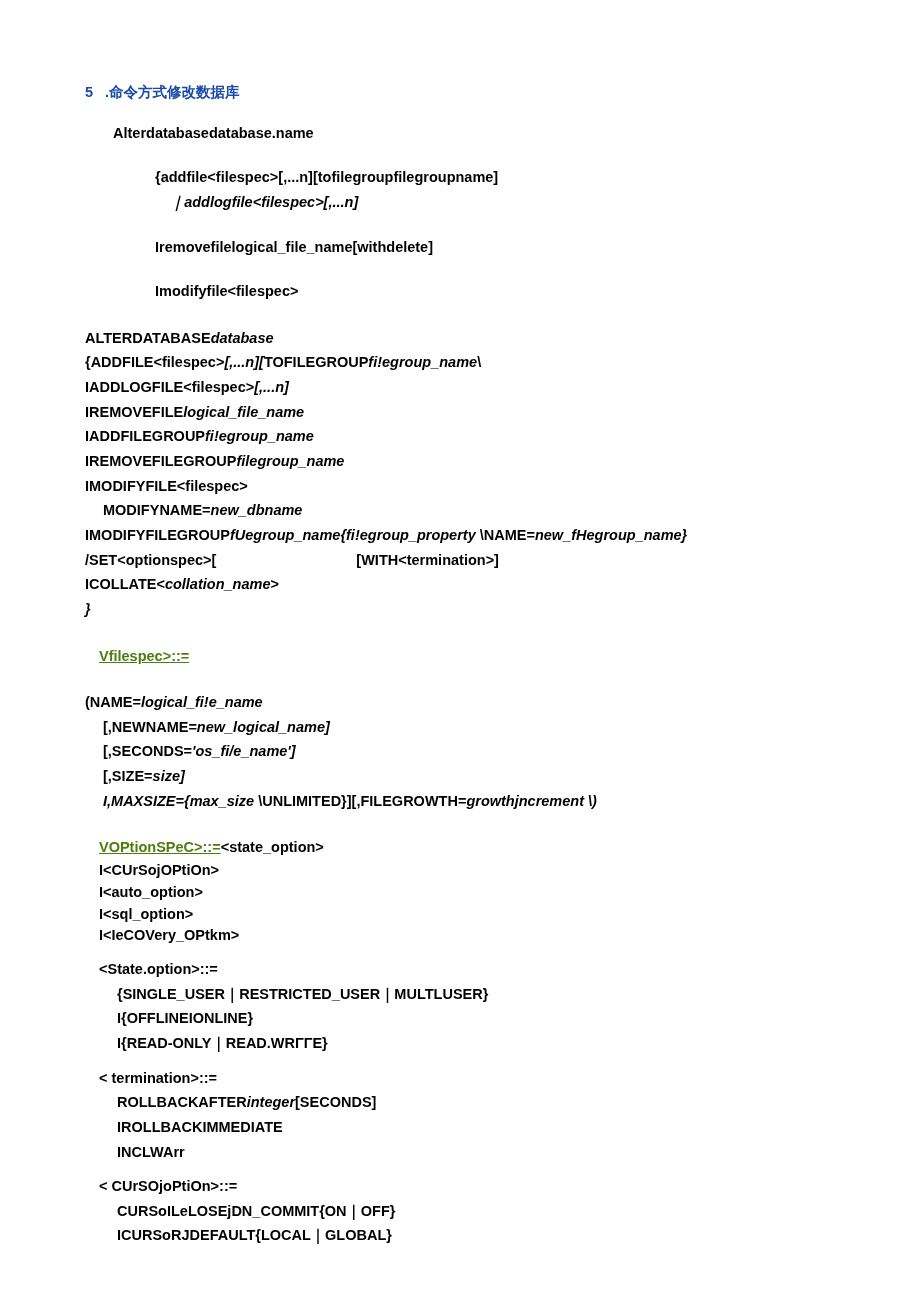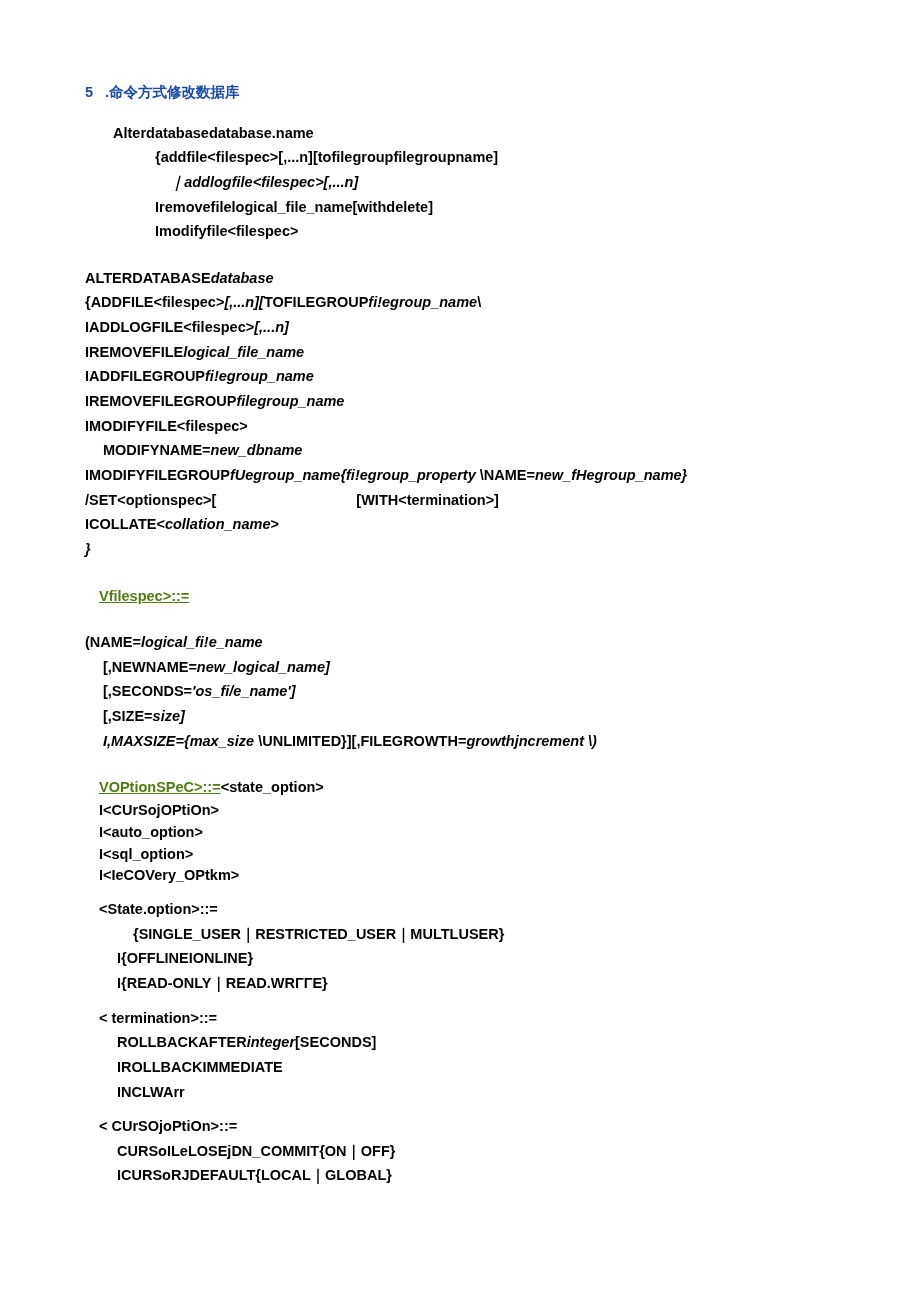--- a/index.html
+++ b/index.html
@@ -16,21 +16,21 @@
   .heading {
     color: #1a4ba8;
     font-weight: bold;
     margin-bottom: 16px;
   }
   .heading .num { margin-right: 12px; }
   .b { font-weight: bold; }
   .i { font-style: italic; }
   .link { color: #4d7c0f; text-decoration: underline; font-weight: bold; }
   .ind1 { margin-left: 28px; }
-  .ind2 { margin-left: 70px; }
+  .ind2 { margin-left: 70px; margin-top: 20px; }
   .ind3 { margin-left: 85px; font-style: italic; }
   .small-ind { margin-left: 18px; }
   .gap { height: 22px; }
   .gap-sm { height: 10px; }
   .tight { line-height: 1.5; }
   .sec { margin-left: 14px; }
 </style>
 </head>
 <body>
 
@@ -75,21 +75,21 @@
 
 <div class="sec"><span class="link">VOPtionSPeC&gt;::=</span><span class="b">&lt;state_option&gt;</span></div>
 <div class="sec b tight">I&lt;CUrSojOPtiOn&gt;</div>
 <div class="sec b tight">I&lt;auto_option&gt;</div>
 <div class="sec b tight">I&lt;sql_option&gt;</div>
 <div class="sec b tight">I&lt;IeCOVery_OPtkm&gt;</div>
 
 <div class="gap-sm"></div>
 
 <div class="sec b">&lt;State.option&gt;::=</div>
-<div class="b" style="margin-left:48px">{SINGLE_USER｜RESTRICTED_USER｜MULTLUSER}</div>
+<div class="b" style="margin-left:32px">{SINGLE_USER｜RESTRICTED_USER｜MULTLUSER}</div>
 <div class="b" style="margin-left:32px">I{OFFLINEIONLINE}</div>
 <div class="b" style="margin-left:32px">I{READ-ONLY｜READ.WRΓΓE}</div>
 
 <div class="gap-sm"></div>
 
 <div class="sec b">&lt;   termination&gt;::=</div>
 <div class="b" style="margin-left:32px"><span>ROLLBACKAFTER</span><span class="i">integer</span><span>[SECONDS]</span></div>
 <div class="b" style="margin-left:32px">IROLLBACKIMMEDIATE</div>
 <div class="b" style="margin-left:32px">INCLWArr</div>
 

